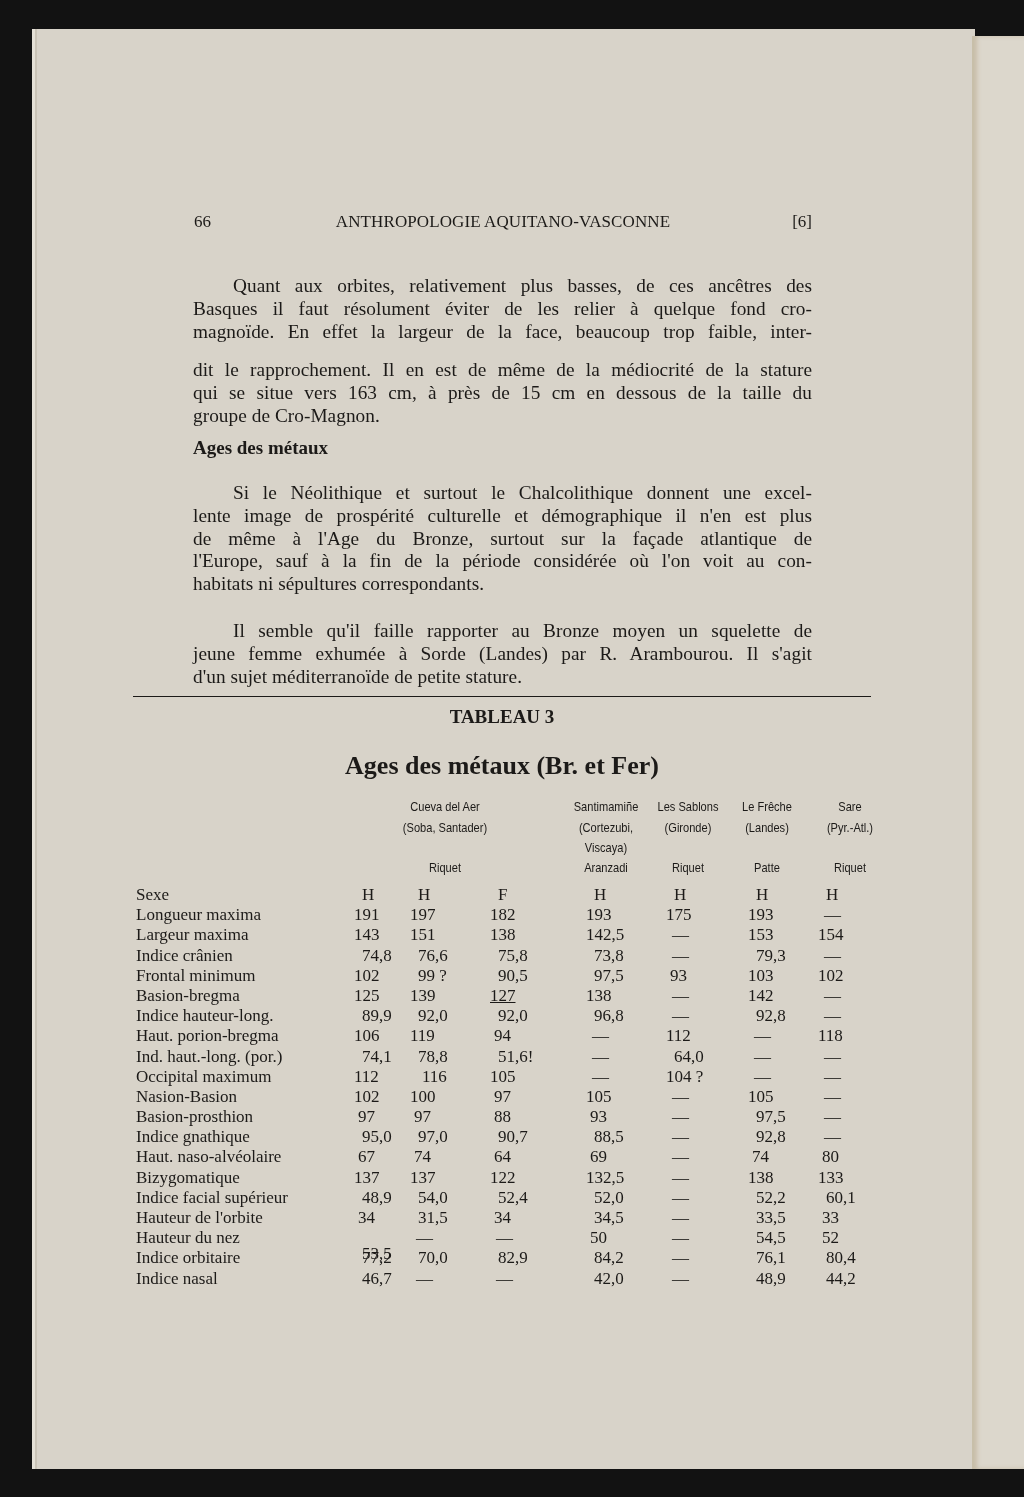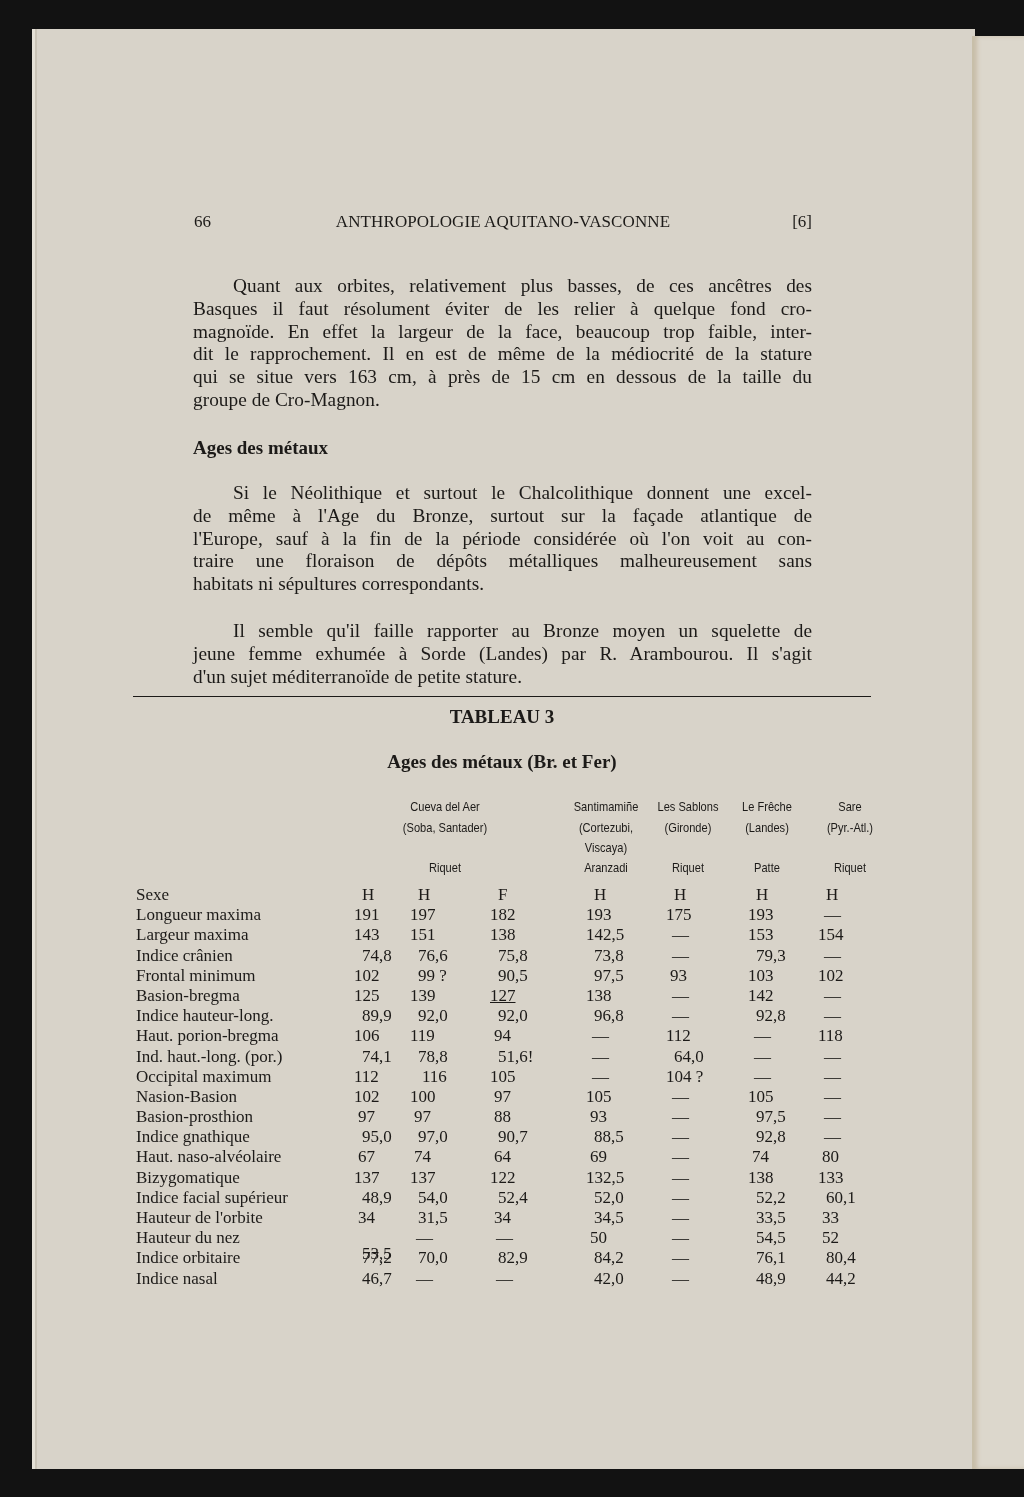--- a/index.html
+++ b/index.html
@@ -83,21 +83,21 @@
     text-align: center;
     font-size: 19px;
     font-weight: bold;
   }
   .table-subtitle {
     position: absolute;
     top: 751px;
     left: 133px;
     width: 738px;
     text-align: center;
-    font-size: 19px;
+    font-size: 26px;
     font-weight: bold;
   }
   .col-head {
     position: absolute;
     font-family: "Liberation Sans", "DejaVu Sans", sans-serif;
     font-size: 13.5px;
     line-height: 20.5px;
     text-align: center;
     transform: scaleX(0.82);
     transform-origin: center top;
@@ -134,32 +134,32 @@
 <div class="running-head">
   <span class="pg">66</span>
   <span class="title">ANTHROPOLOGIE AQUITANO-VASCONNE</span>
   <span class="sect">[6]</span>
 </div>
 
 <div class="para" id="p1" style="top:275px;">
     <span class="line">Quant aux orbites, relativement plus basses, de ces ancêtres des</span>
     <span class="line" style="text-indent: 0px;">Basques il faut résolument éviter de les relier à quelque fond cro-</span>
     <span class="line" style="text-indent: 0px;">magnoïde. En effet la largeur de la face, beaucoup trop faible, inter-</span>
-    <span class="line" style="text-indent: 0px;">dit le rapprochement. Il en est de même de la médiocrité de la stature</span>
+    <span class="line" style="text-indent: 0px; margin-top: 16px;">dit le rapprochement. Il en est de même de la médiocrité de la stature</span>
     <span class="line" style="text-indent: 0px;">qui se situe vers 163 cm, à près de 15 cm en dessous de la taille du</span>
     <span class="line last" style="text-indent: 0px;">groupe de Cro-Magnon.</span>
   </div>
 
 <div class="section-heading">Ages des métaux</div>
 
 <div class="para" id="p2" style="top:482px;">
     <span class="line">Si le Néolithique et surtout le Chalcolithique donnent une excel-</span>
+    <span class="line" style="text-indent: 0px;">lente image de prospérité culturelle et démographique il n'en est plus</span>
     <span class="line" style="text-indent: 0px;">de même à l'Age du Bronze, surtout sur la façade atlantique de</span>
     <span class="line" style="text-indent: 0px;">l'Europe, sauf à la fin de la période considérée où l'on voit au con-</span>
-    <span class="line" style="text-indent: 0px;">traire une floraison de dépôts métalliques malheureusement sans</span>
     <span class="line last" style="text-indent: 0px;">habitats ni sépultures correspondants.</span>
   </div>
 
 <div class="para" id="p3" style="top:620px;">
     <span class="line">Il semble qu'il faille rapporter au Bronze moyen un squelette de</span>
     <span class="line" style="text-indent: 0px;">jeune femme exhumée à Sorde (Landes) par R. Arambourou. Il s'agit</span>
     <span class="line last" style="text-indent: 0px;">d'un sujet méditerranoïde de petite stature.</span>
   </div>
 
 <div class="rule"></div>

